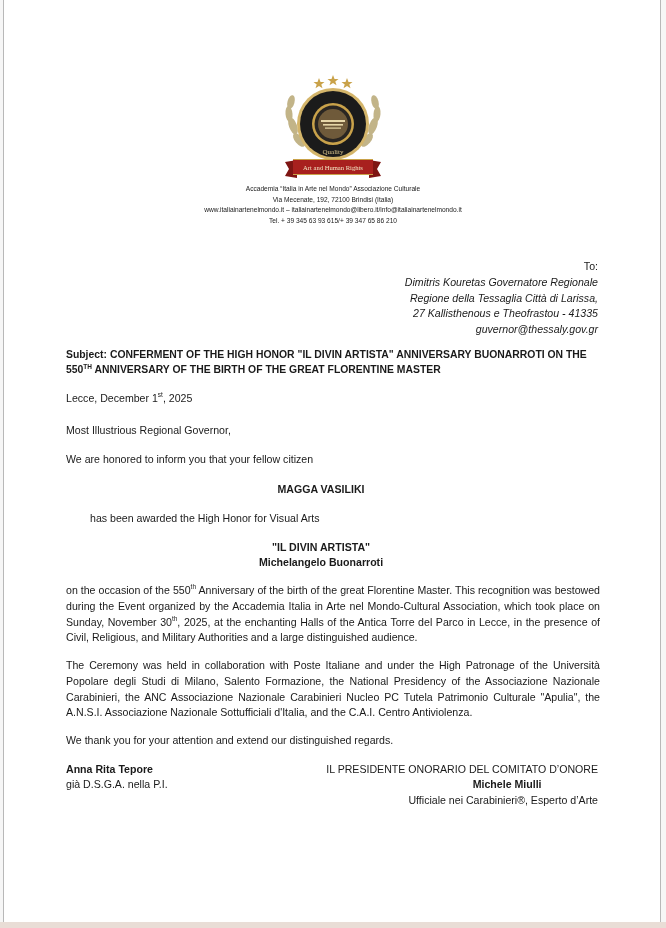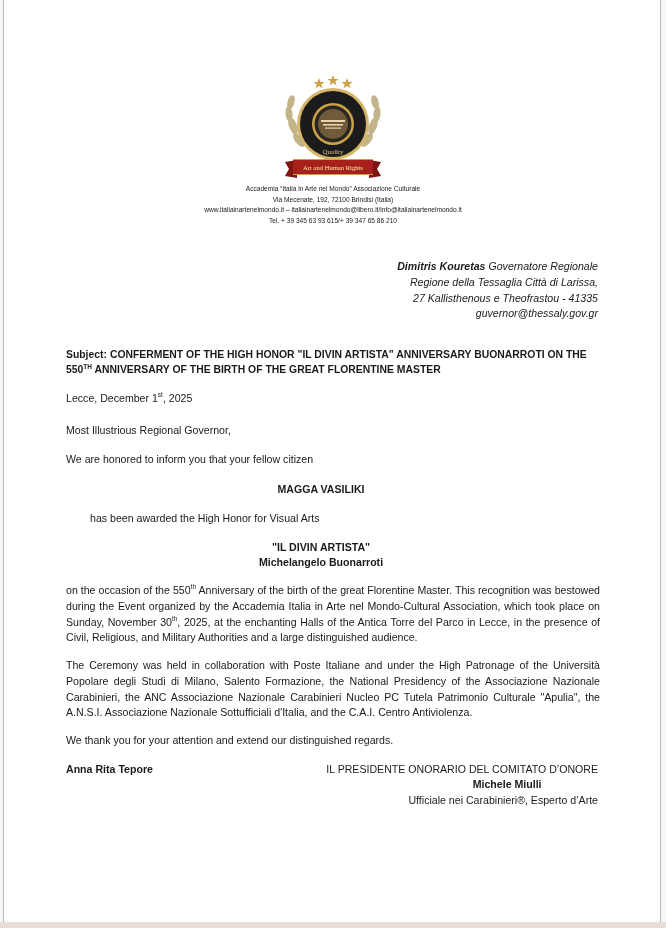--- a/index.html
+++ b/index.html
@@ -19,21 +19,21 @@
     position:absolute; left:0; top:922px; width:666px; height:6px;
     background:#e9ddd6;
   }
   .abs { position:absolute; }
   .logo { left:279px; top:74px; width:108px; height:110px; }
   .hdr { left:0; width:666px; text-align:center; font-size:6.6px; line-height:10.5px; }
   .hdr div { white-space:nowrap; }
   .txt { font-size:10.6px; line-height:15.6px; white-space:nowrap; }
   .to-block { right:68px; top:259px; text-align:right; font-style:italic; font-size:10.6px; line-height:15.8px; }
   .to-block .plain { font-style:normal; }
-  .to-block b { font-weight:bold; }
+  .to-block b { font-weight:normal; }
   .subject { left:66px; top:347px; width:540px; font-weight:bold; font-size:10.4px; line-height:15px; }
   sup { font-size:6.5px; line-height:0; vertical-align:super; }
   .center { left:0; width:642px; text-align:center; font-weight:bold; }
   .para { left:66px; width:534px; font-size:10.6px; line-height:15.8px; text-align:justify; }
   .sig-left { left:66px; top:762px; font-size:10.6px; line-height:15.4px; }
   .sig-right { right:68px; top:762px; font-size:10.6px; line-height:15.4px; text-align:right; }
   .sig-right .name { text-align:center; padding-left:90px; }
 </style>
 </head>
 <body>
@@ -81,20 +81,21 @@
 </div>
 
 <div class="abs hdr" style="top:184px;">
   <div>Accademia “Italia in Arte nel Mondo” Associazione Culturale</div>
   <div>Via Mecenate, 192, 72100 Brindisi (Italia)</div>
   <div>www.italiainartenelmondo.it – italiainartenelmondo@libero.it/info@italiainartenelmondo.it</div>
   <div>Tel. + 39 345 63 93 615/+ 39 347 65 86 210</div>
 </div>
 
 <div class="abs to-block">
+  <div class="plain">To:</div>
   <div><b>Dimitris Kouretas</b> <span>Governatore Regionale</span></div>
   <div>Regione della Tessaglia Città di Larissa,</div>
   <div>27 Kallisthenous e Theofrastou - 41335</div>
   <div>guvernor@thessaly.gov.gr</div>
 </div>
 
 <div class="abs subject">
   <div style="white-space:nowrap;"><span>Subject:</span> <span>CONFERMENT OF THE HIGH HONOR "IL DIVIN ARTISTA" ANNIVERSARY BUONARROTI ON THE</span></div>
   <div style="white-space:nowrap;"><span>550</span><sup>TH</sup> <span>ANNIVERSARY OF THE BIRTH OF THE GREAT FLORENTINE MASTER</span></div>
 </div>
@@ -113,18 +114,19 @@
 <div class="abs txt center" style="top:555px;">Michelangelo Buonarroti</div>
 
 <div class="abs para" style="top:583px;"><span>on the occasion of the 550</span><sup>th</sup><span> Anniversary of the birth of the great Florentine Master. This recognition was bestowed during the Event organized by the Accademia Italia in Arte nel Mondo-Cultural Association, which took place on Sunday, November 30</span><sup>th</sup><span>, 2025, at the enchanting Halls of the Antica Torre del Parco in Lecce, in the presence of Civil, Religious, and Military Authorities and a large distinguished audience.</span></div>
 
 <div class="abs para" style="top:658px;">The Ceremony was held in collaboration with Poste Italiane and under the High Patronage of the Università Popolare degli Studi di Milano, Salento Formazione, the National Presidency of the Associazione Nazionale Carabinieri, the ANC Associazione Nazionale Carabinieri Nucleo PC Tutela Patrimonio Culturale "Apulia", the A.N.S.I. Associazione Nazionale Sottufficiali d'Italia, and the C.A.I. Centro Antiviolenza.</div>
 
 <div class="abs txt" style="left:66px; top:733px;text-align:center;">We thank you for your attention and extend our distinguished regards.</div>
 
 <div class="abs sig-left">
   <div style="font-weight:bold;">Anna Rita Tepore</div>
+  <div>già D.S.G.A. nella P.I.</div>
 </div>
 <div class="abs sig-right">
   <div>IL PRESIDENTE ONORARIO DEL COMITATO D’ONORE</div>
   <div class="name" style="font-weight:bold;">Michele Miulli</div>
   <div>Ufficiale nei Carabinieri®, Esperto d’Arte</div>
 </div>
 
 </body></html>

